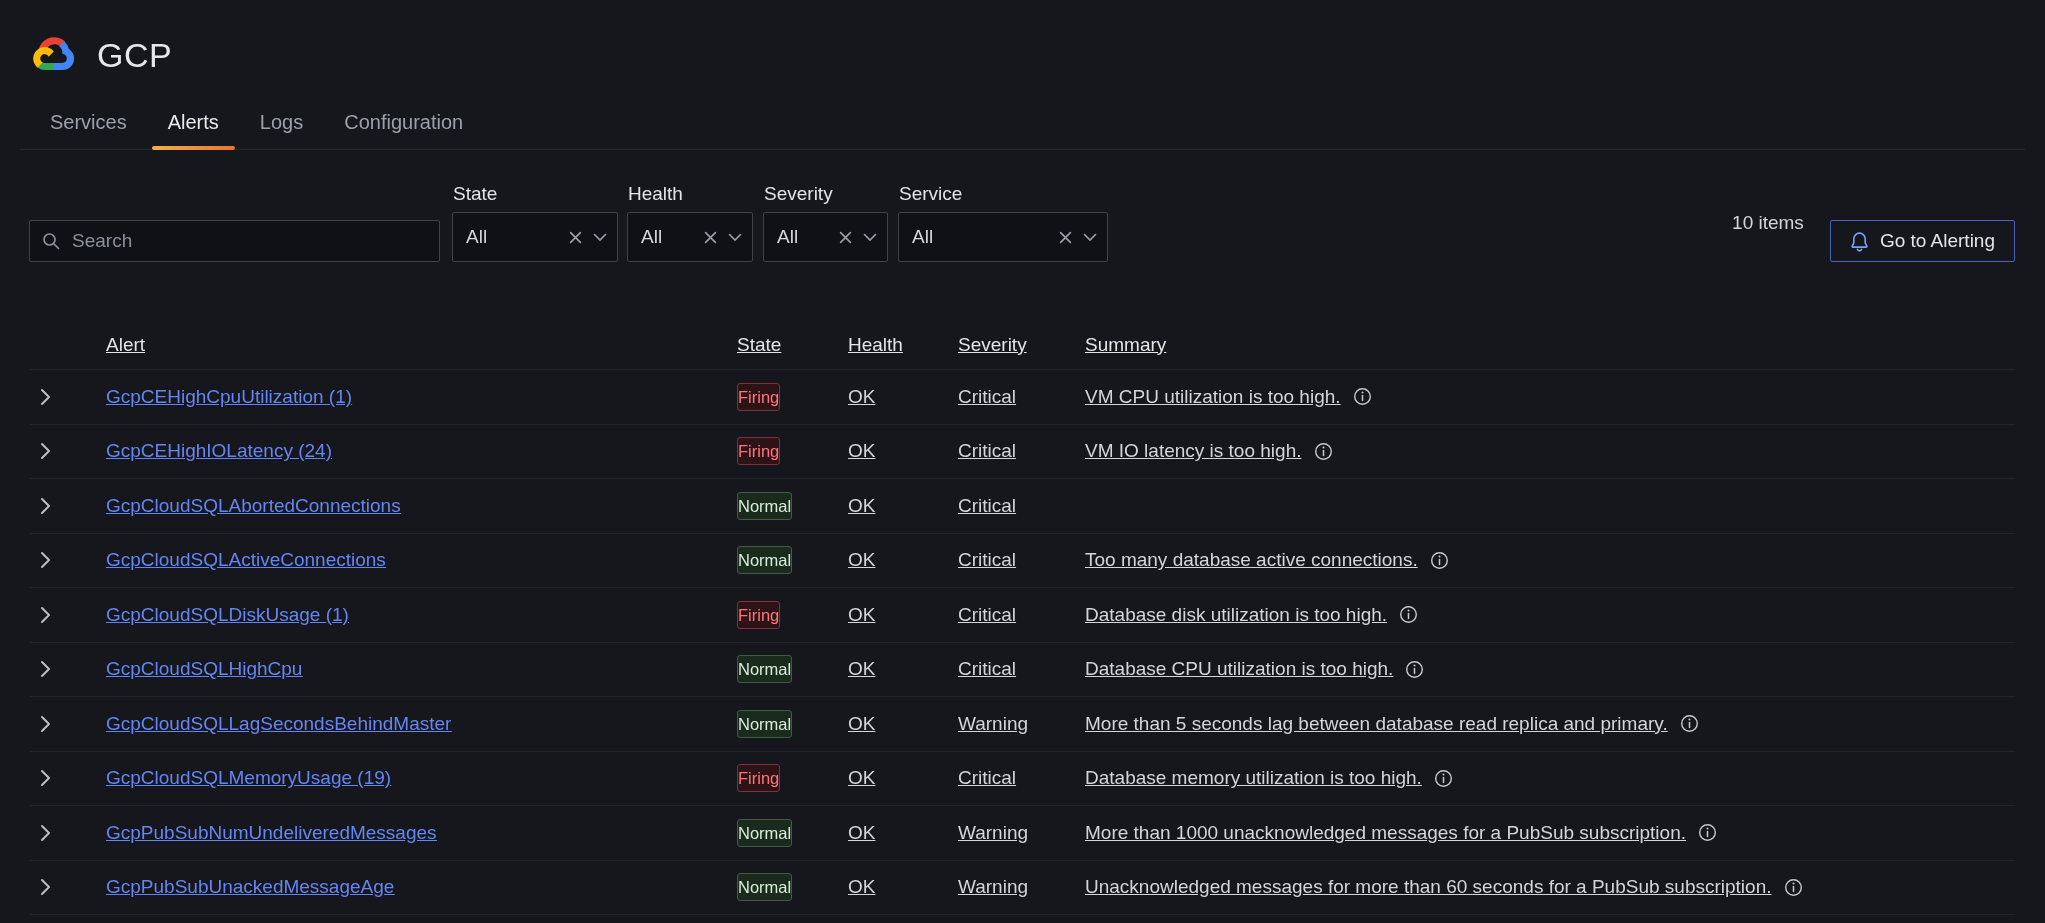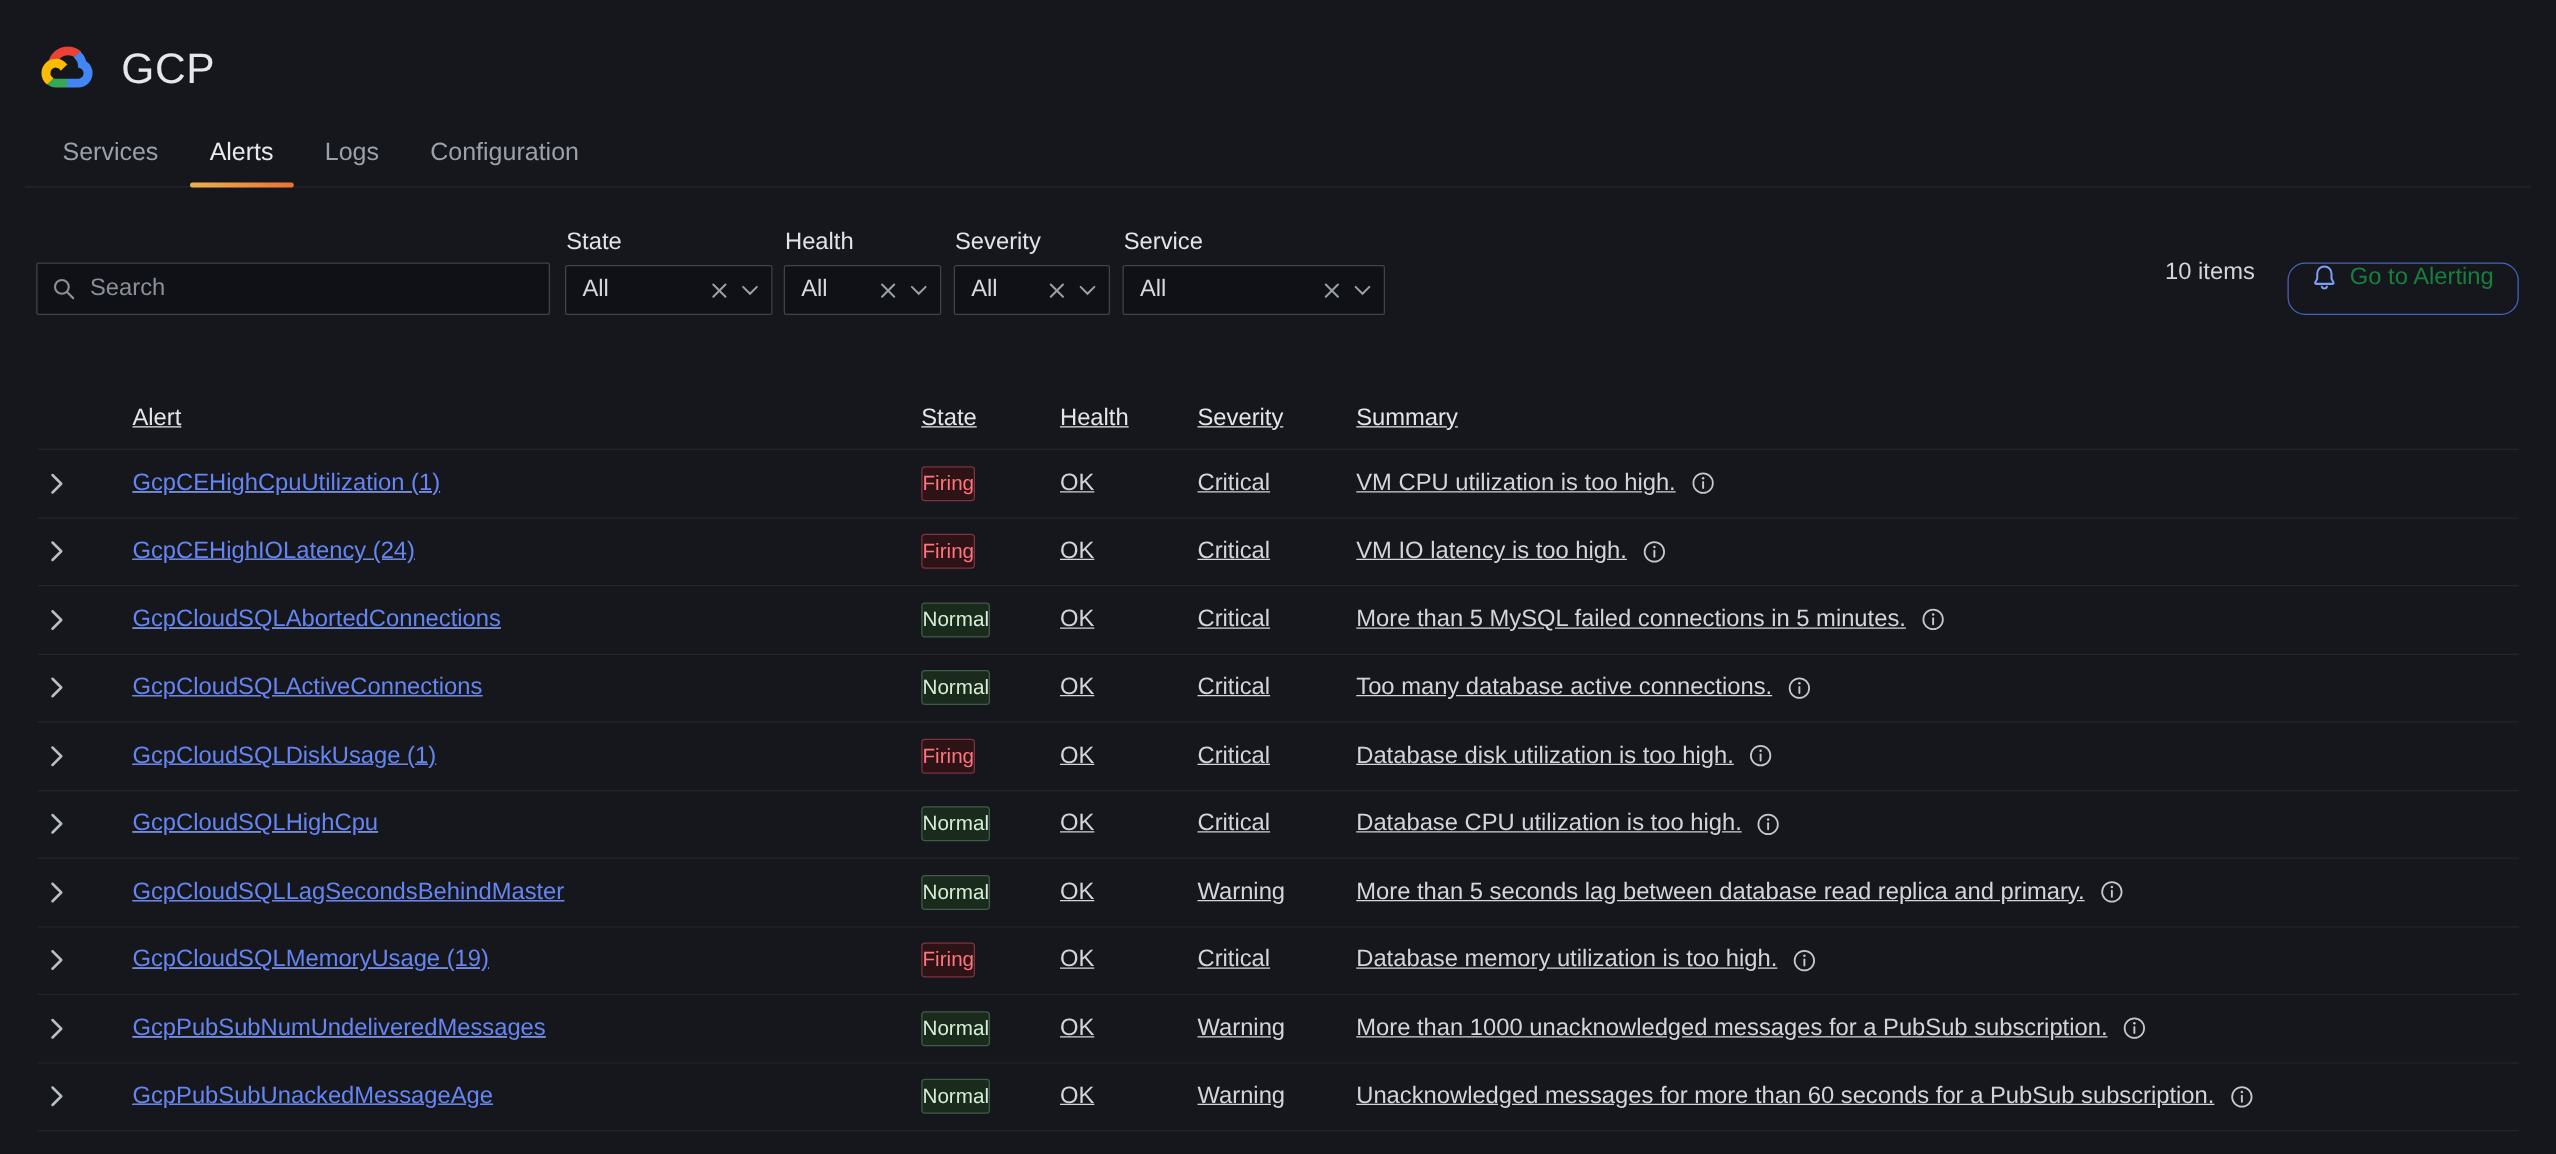--- a/index.html
+++ b/index.html
@@ -37,36 +37,36 @@
     position: relative; width: 411px; height: 42px; margin-right: 12px; border-radius: 11px;
   }
   .search-box input {
     width: 100%; height: 100%; background: #101117; border: 1px solid #3f434a; border-radius: 2px;
     color: #d6d8db; font-size: 19px; padding: 0 12px 0 42px; font-family: inherit; outline: none;
   }
   .search-box input::placeholder { color: #8a9099; }
   .search-icon { position: absolute; left: 12px; top: 11px; }
 
   .select {
-    height: 40px; background: #101117; border: 1px solid #3f434a; border-radius: 2px;
+    height: 50px; background: #101117; border: 1px solid #3f434a; border-radius: 2px;
     display: flex; align-items: center; padding: 0 10px 0 13px; cursor: pointer;
   }
   .select .value { font-size: 19px; color: #d6d8db; flex: 1; }
   .select .icons { display: flex; align-items: center; gap: 11px; }
   .w-state { width: 166px; margin-right: 9px; }
   .w-health { width: 126px; margin-right: 10px; }
   .w-severity { width: 125px; margin-right: 10px; }
   .w-service { width: 210px; }
 
   .spacer { flex: 1; }
   .items-count { font-size: 19px; color: #d3d5d9; margin-right: 26px; align-self: center; margin-bottom: 0; height: 42px; display:flex; align-items:center; }
   .alerting-btn {
-    height: 42px; padding: 0 19px; display: flex; align-items: flex-start; gap: 11px;
-    background: transparent; border: 1px solid #4a63bd; border-radius: 14px;
-    color: #15803d; font-size: 19px; font-weight: 500; cursor: pointer; font-family: inherit;
+    height: 42px; padding: 0 19px; display: flex; align-items: center; gap: 11px;
+    background: transparent; border: 1px solid #4a63bd; border-radius: 2px;
+    color: #e5e5e5; font-size: 19px; font-weight: 500; cursor: pointer; font-family: inherit;
   }
 
   
   .table { margin: 58px 30px 0 30px; }
   .t-head, .t-row {
     display: grid;
     grid-template-columns: 76px 631px 111px 110px 127px 1fr;
     align-items: center;
     text-decoration: underline;
   }
@@ -249,30 +249,20 @@
       <button class="row-expand">
         <svg width="11" height="18" viewBox="0 0 11 18" fill="none">
           <path d="M2 2l7 7-7 7" stroke="#b9bec6" stroke-width="2" stroke-linecap="round" stroke-linejoin="round"></path>
         </svg>
       </button>
     </div>
     <div class="c-alert"><a class="alert-link">GcpCloudSQLAbortedConnections</a></div>
     <div class="c-state"><span class="badge normal">Normal</span></div>
     <div class="c-health">OK</div>
     <div class="c-severity">Critical</div>
-    <div class="c-summary">
-      <span>More than 5 MySQL failed connections in 5 minutes.</span>
-      <span class="info">
-        <svg width="19" height="19" viewBox="0 0 20 20" fill="none">
-          <circle cx="10" cy="10" r="8.2" stroke="#c4c7cc" stroke-width="1.5"></circle>
-          <line x1="10" y1="9" x2="10" y2="14.2" stroke="#c4c7cc" stroke-width="1.6" stroke-linecap="round"></line>
-          <circle cx="10" cy="5.9" r="1.05" fill="#c4c7cc"></circle>
-        </svg>
-      </span>
-    </div>
   </div>
 
   <div class="t-row">
     <div class="c-chevron">
       <button class="row-expand">
         <svg width="11" height="18" viewBox="0 0 11 18" fill="none">
           <path d="M2 2l7 7-7 7" stroke="#b9bec6" stroke-width="2" stroke-linecap="round" stroke-linejoin="round"></path>
         </svg>
       </button>
     </div>

